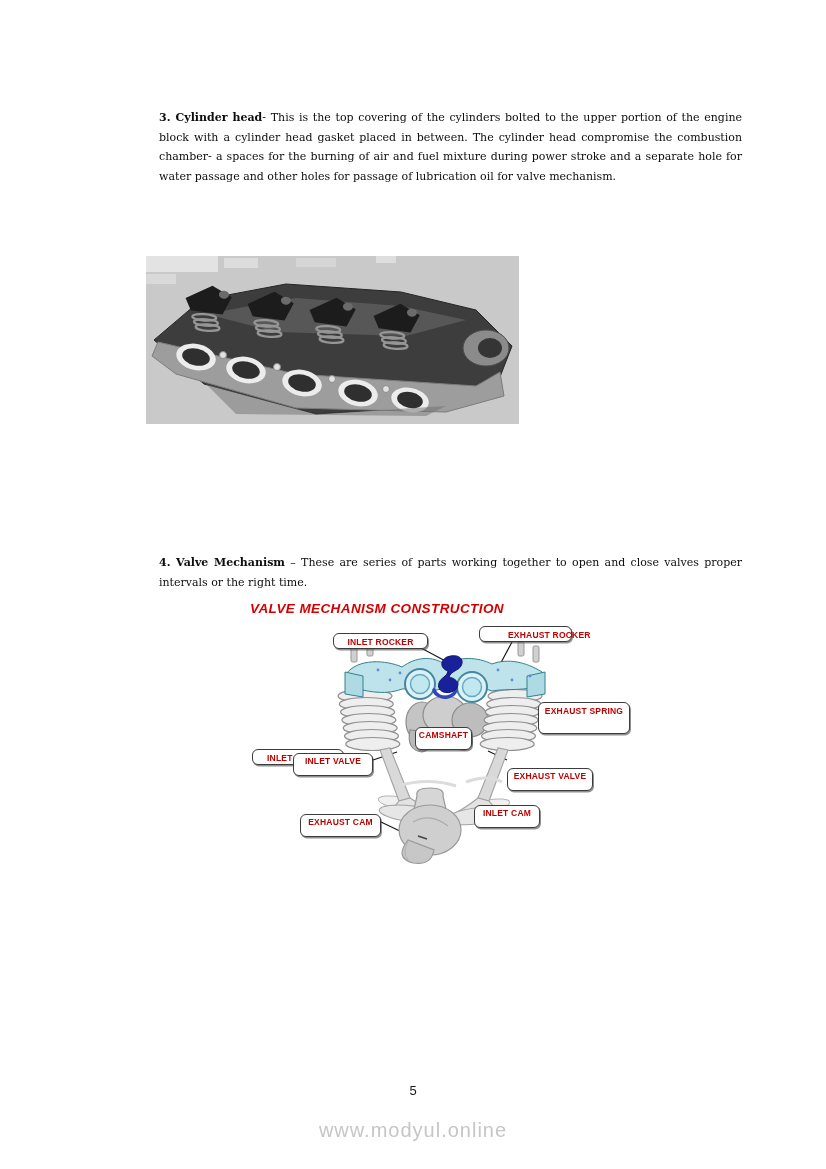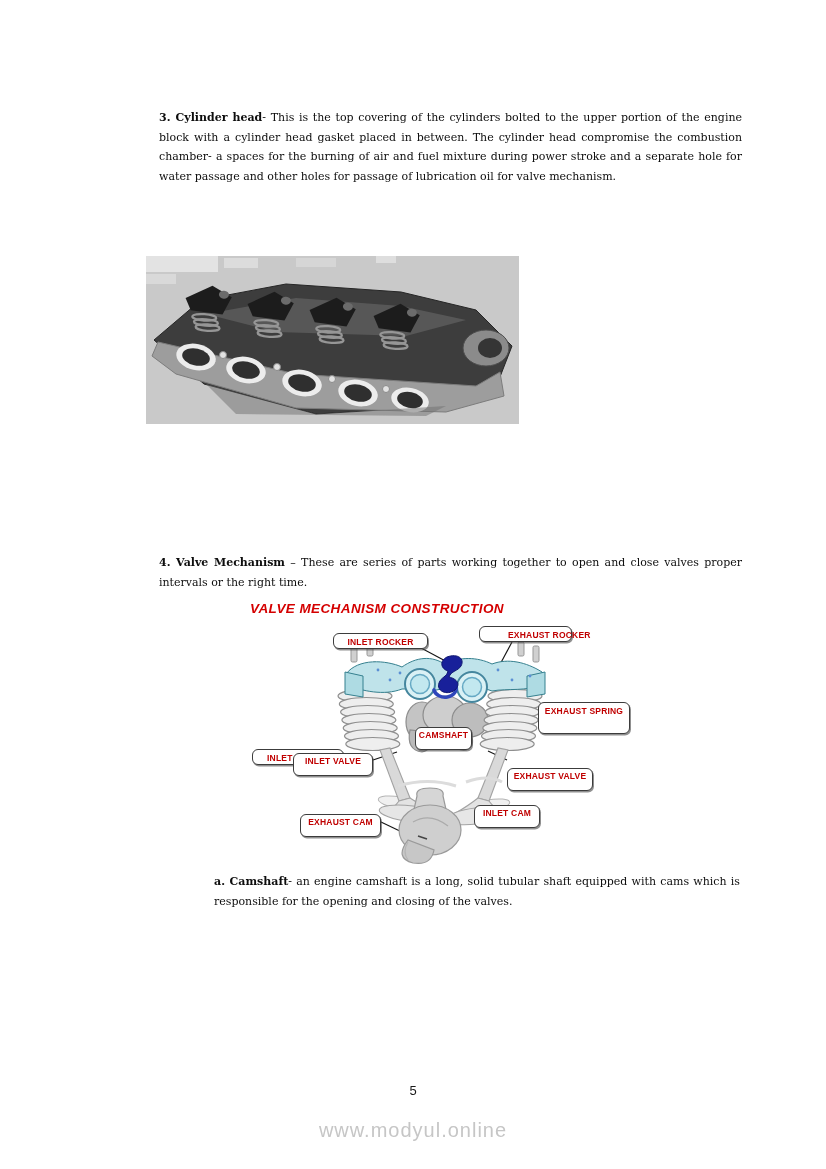--- a/index.html
+++ b/index.html
@@ -227,20 +227,17 @@
     <div class="dlabel" style="left:229px;top:26px;width:93px;height:16px;line-height:16px;padding-left:28px;">EXHAUST ROCKER</div>
     <div class="dlabel" style="left:2px;top:101px;width:92px;height:16px;line-height:16px;margin-top:48px;">INLET SPRING</div>
     <div class="dlabel" style="left:288px;top:102px;width:92px;height:32px;line-height:16px;">EXHAUST SPRING</div>
     <div class="dlabel" style="left:165px;top:127px;width:57px;">CAMSHAFT</div>
     <div class="dlabel" style="left:43px;top:153px;width:80px;">INLET VALVE</div>
     <div class="dlabel" style="left:257px;top:144px;width:86px;margin-top:24px;">EXHAUST VALVE</div>
     <div class="dlabel" style="left:50px;top:214px;width:81px;">EXHAUST CAM</div>
     <div class="dlabel" style="left:224px;top:205px;width:66px;">INLET CAM</div>
   </div>
 
-  <p class="body-text" style="left:202px;top:860px;width:526px;">
-    <b>a. Camshaft</b><span>- an engine camshaft is a long, solid tubular shaft equipped with cams which is responsible for the opening and closing of the valves.</span>
-  </p>
 
   <div class="page-number">5</div>
   <div class="watermark">www.modyul.online</div>
 
 </div>
 
 </body></html>

